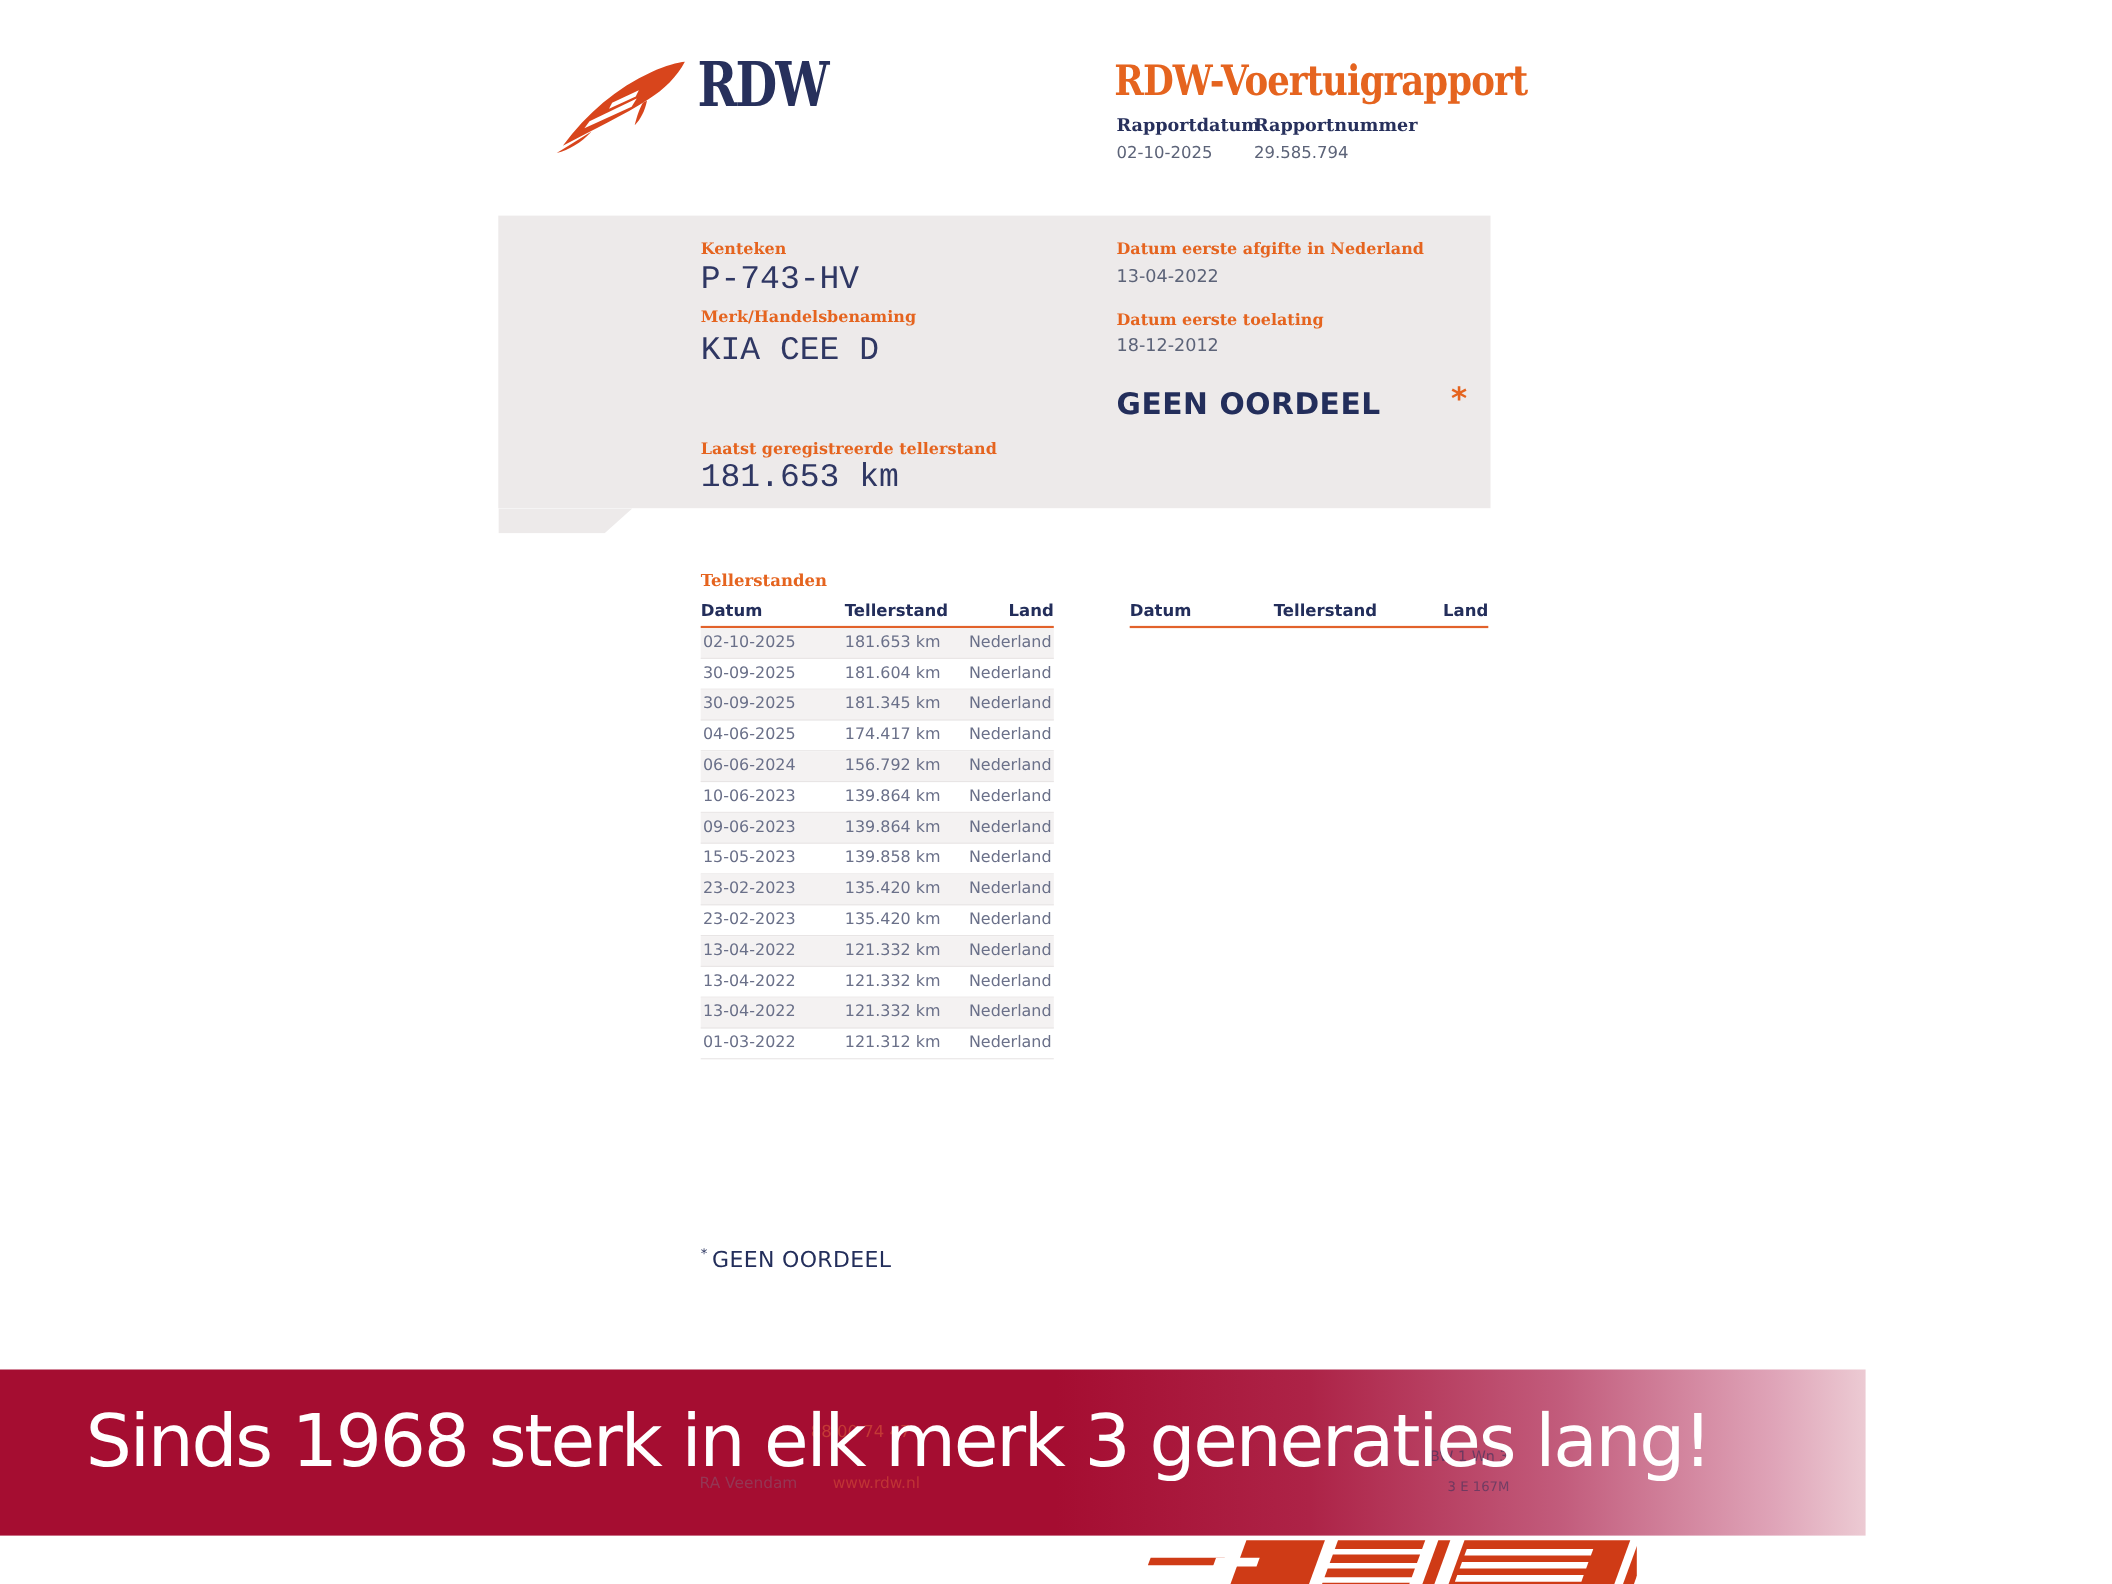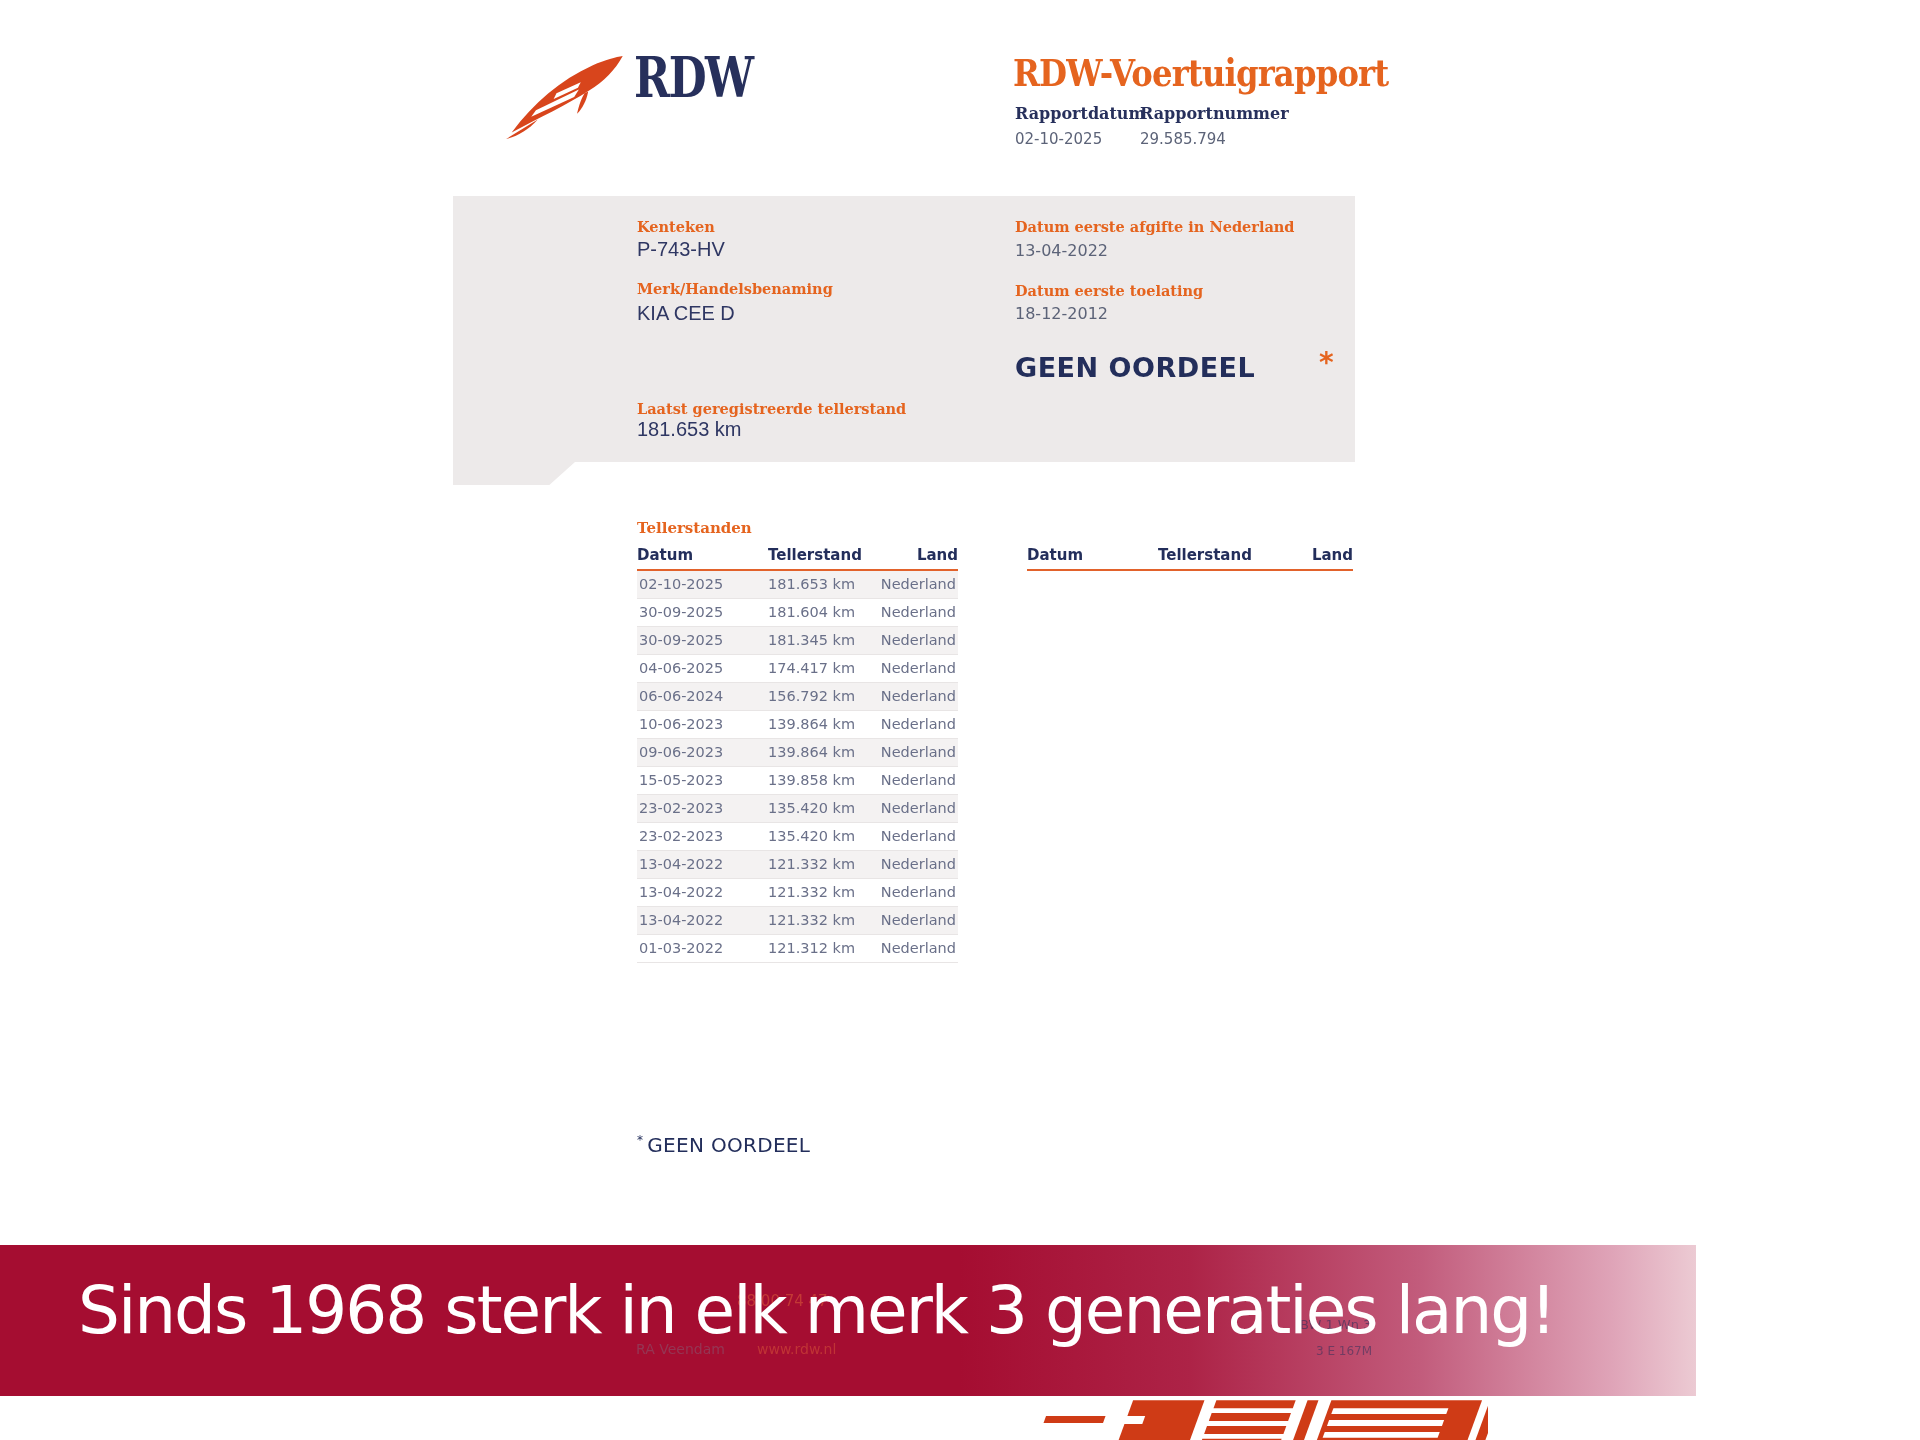--- a/index.html
+++ b/index.html
@@ -15,21 +15,21 @@
   .meta{position:absolute;top:104px;}
   .meta.m0{left:1015px;} .meta.m1{left:1140px;}
   .meta-label{font-family:"DejaVu Serif",serif;font-weight:bold;font-size:16px;color:#27305c;margin-bottom:7px;}
   .meta-value{font-size:15px;color:#5c6378;}
 
   
   .summary-box{position:absolute;left:453px;top:196px;width:902px;height:266px;background:#edeaea;}
   .summary-tail{position:absolute;left:453px;top:462px;width:122px;height:23px;background:#edeaea;
         clip-path:polygon(0 0,100% 0,79% 100%,0 100%);}
   .f-label{position:absolute;font-family:"DejaVu Serif",serif;font-weight:bold;font-size:14.5px;color:#e5641f;white-space:nowrap;}
-  .f-value-big{position:absolute;font-family:Liberation Sans, sans-serif;font-size:20px;color:#2f3763;white-space:nowrap;}
+  .f-value-big{position:absolute;font-family:Liberation Mono, monospace;font-size:30px;color:#2f3763;white-space:nowrap;}
   .f-value-sm{position:absolute;font-size:16px;color:#5c6378;white-space:nowrap;}
   .lc{left:184px;} .rc{left:562px;}
   .y-l1{top:22px;} .y-v1{top:42px;} .y-l2{top:84px;} .y-v2{top:106px;text-align:right;} .y-l3{top:204px;} .y-v3{top:222px;}
   .y-rl1{top:22px;} .y-rv1{top:45px;} .y-rl2{top:86px;} .y-rv2{top:108px;}
   .verdict{position:absolute;left:562px;top:156px;font-weight:bold;font-size:27px;letter-spacing:.5px;color:#232e5b;}
   .verdict-mark{position:absolute;left:866px;top:150px;font-weight:bold;font-size:28px;color:#e5641f;}
 
   
   .section-label{position:absolute;left:637px;top:519px;font-family:"DejaVu Serif",serif;font-weight:bold;
         font-size:15px;color:#e5641f;}

